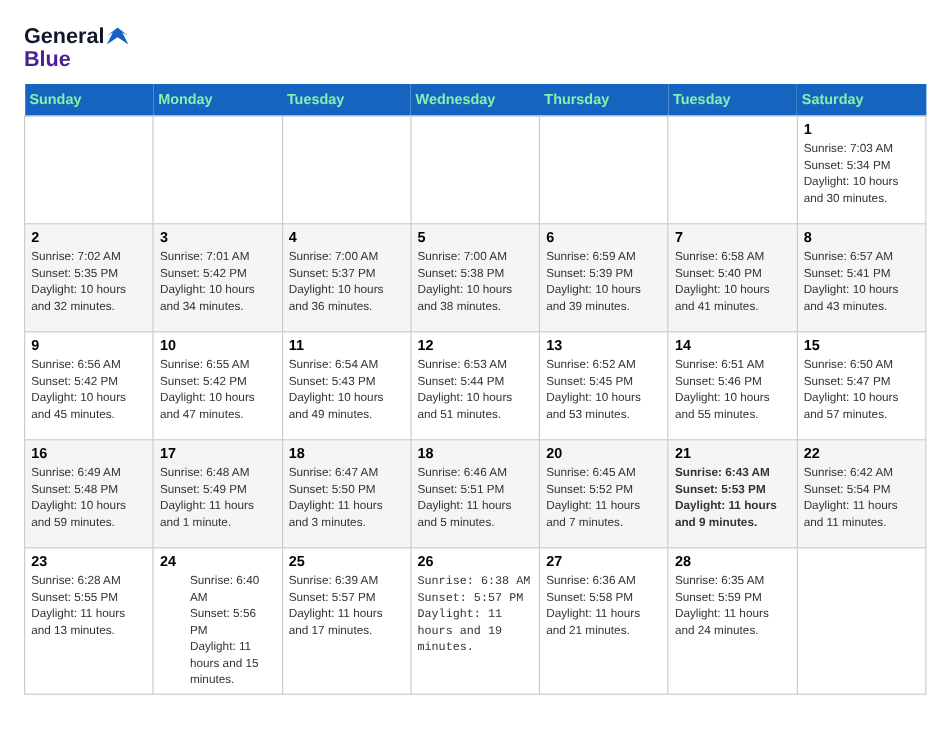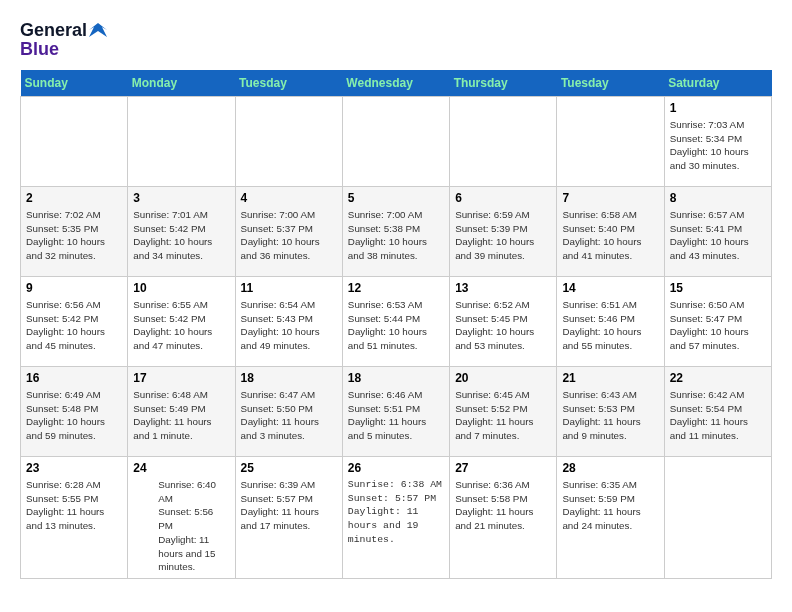--- a/index.html
+++ b/index.html
@@ -231,21 +231,21 @@
 Daylight: 11 hours and 5 minutes.</div>
         </td>
         <td>
           <span class="day-number">20</span>
           <div class="day-info" style="white-space: pre-line;">Sunrise: 6:45 AM
 Sunset: 5:52 PM
 Daylight: 11 hours and 7 minutes.</div>
         </td>
         <td>
           <span class="day-number">21</span>
-          <div class="day-info" style="white-space: pre-line;">Sunrise: 6:43 AM
+          <div class="day-info" style="white-space: pre-line; font-weight: bold;">Sunrise: 6:43 AM
 Sunset: 5:53 PM
 Daylight: 11 hours and 9 minutes.</div>
         </td>
         <td>
           <span class="day-number">22</span>
           <div class="day-info" style="white-space: pre-line;">Sunrise: 6:42 AM
 Sunset: 5:54 PM
 Daylight: 11 hours and 11 minutes.</div>
         </td>
       </tr>

